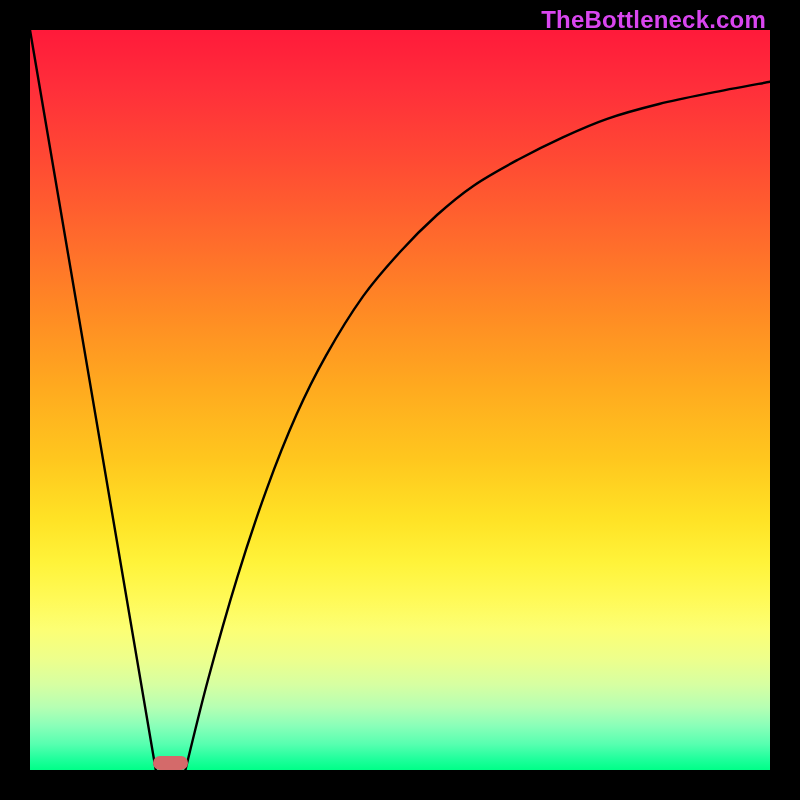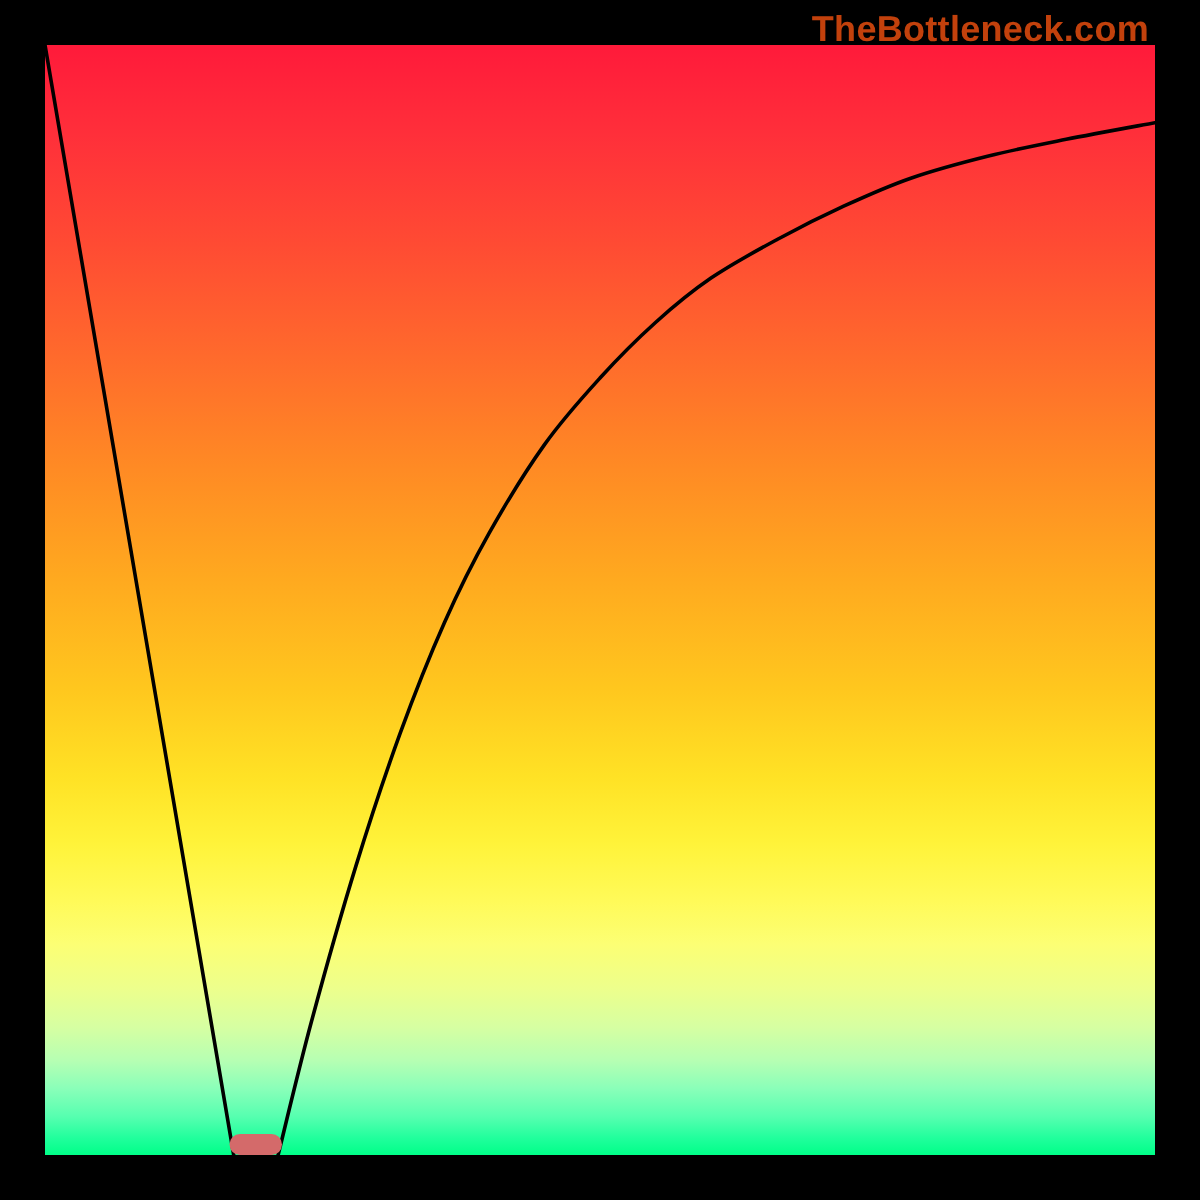--- a/index.html
+++ b/index.html
@@ -45,21 +45,21 @@
       #8affb9 94%,
       #57ffb0 96.5%,
       #20ff9c 98.5%,
       #00ff88 100%
     );
   }
   .watermark {
     position: absolute;
     right: 34px;
     top: 6px;
-    color: #c2410c;
+    color: #d946ef;
     font-size: 24px;
     font-weight: 600;
     letter-spacing: 0.2px;
     user-select: none;
   }
   svg.curve {
     position: absolute;
     inset: 0;
   }
   .marker {

